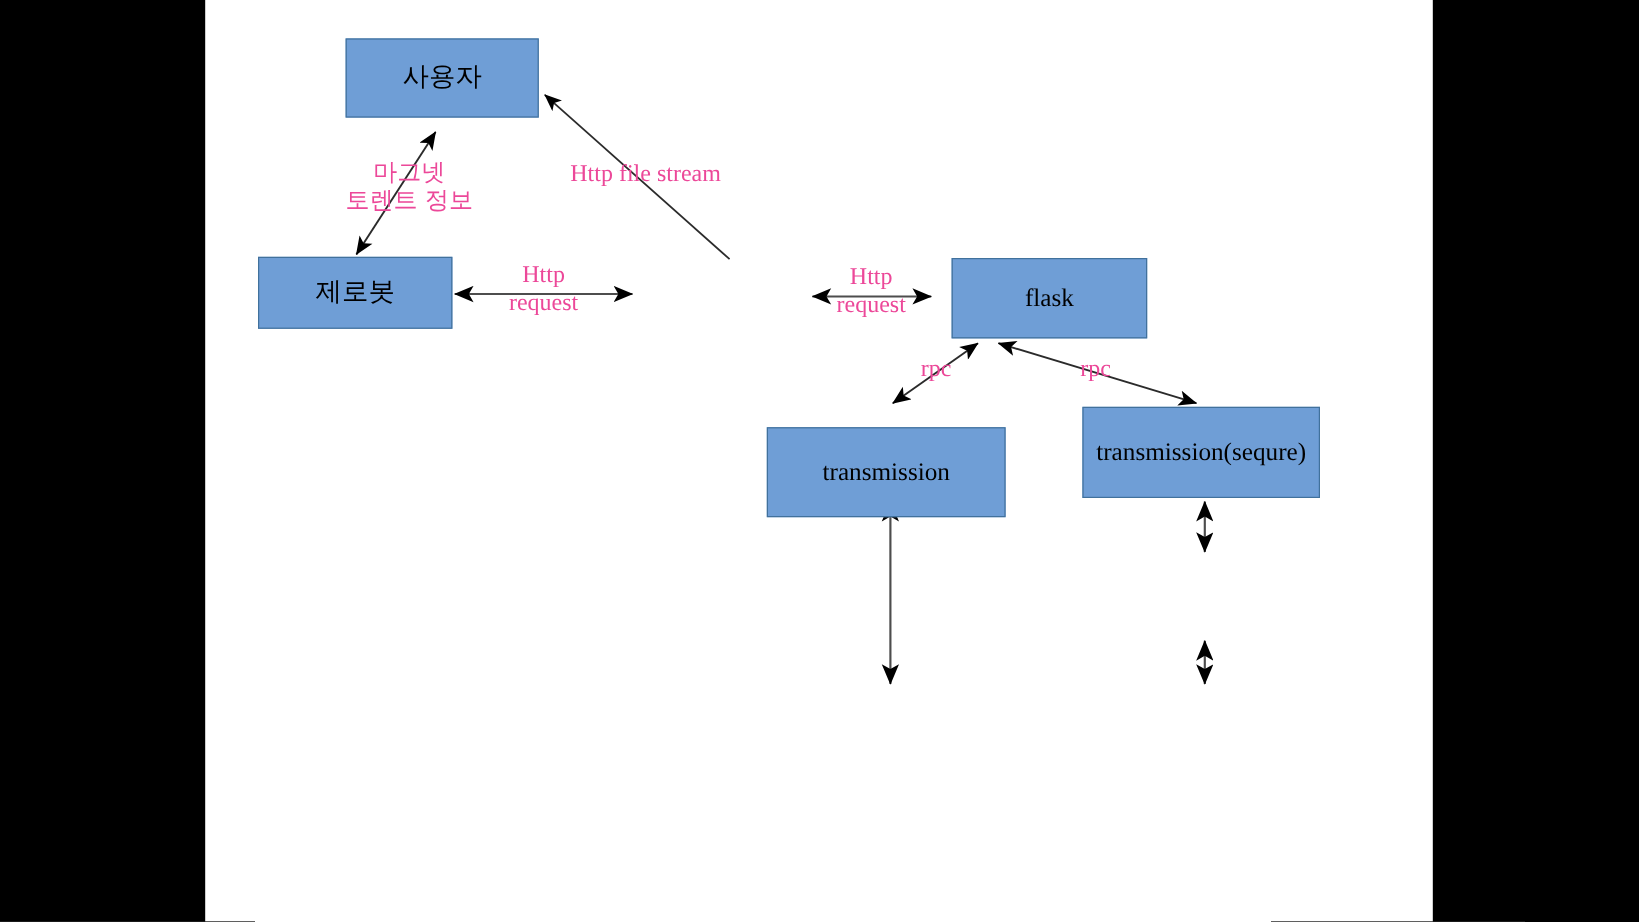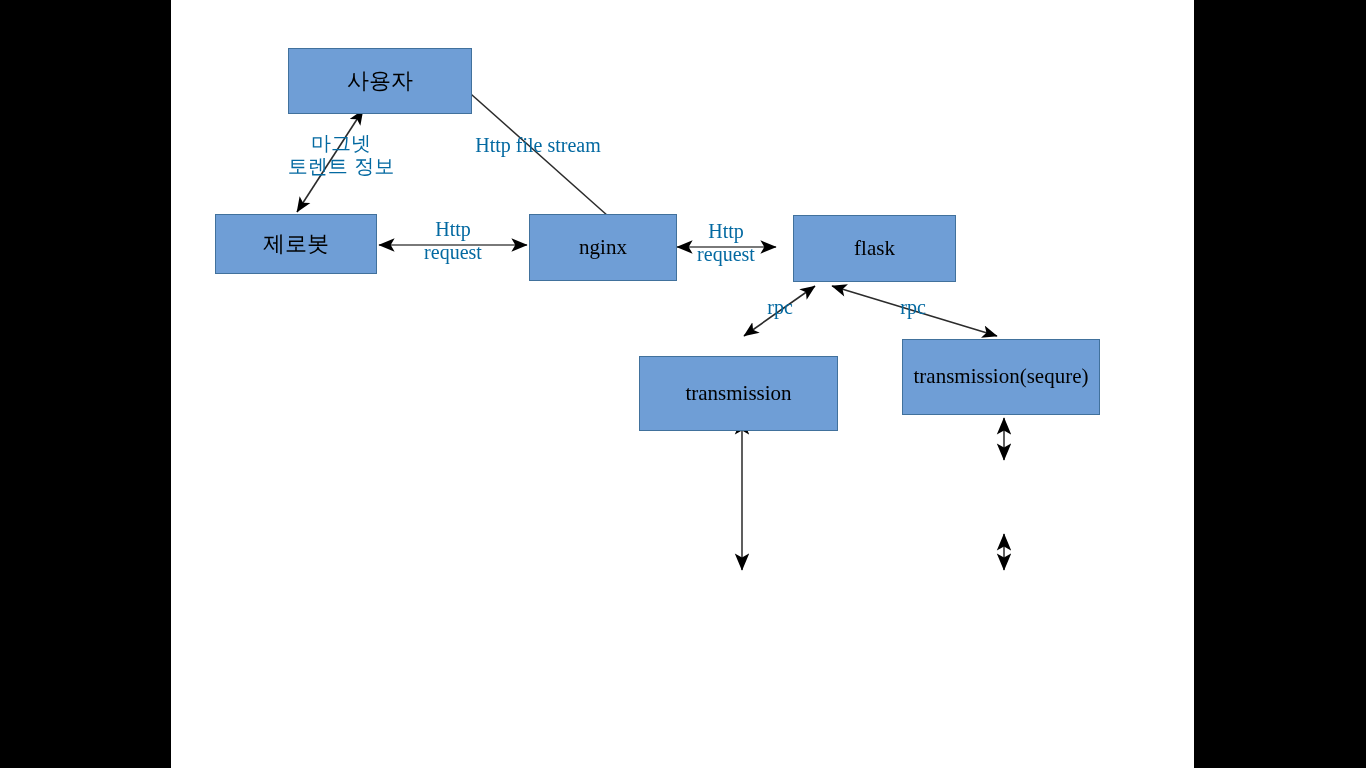--- a/index.html
+++ b/index.html
@@ -45,21 +45,21 @@
     font-size: 21px;
     line-height: 1.1;
     white-space: nowrap;
   }
   .node-ko {
     font-family: "DejaVu Sans", "Liberation Sans", sans-serif;
     font-size: 22px;
   }
   .edge-label {
     position: absolute;
-    color: #0369a1;
+    color: #ec4899;
     font-family: "Liberation Serif", "DejaVu Serif", serif;
     font-size: 20px;
     line-height: 1.12;
     white-space: nowrap;
     text-align: center;
     background: transparent;
   }
   .edge-label.ko {
     font-family: "DejaVu Sans", "Liberation Sans", sans-serif;
     font-size: 20px;
@@ -94,31 +94,28 @@
 
       <line x1="661" y1="286" x2="826" y2="336" stroke="#2b2b2b" stroke-width="1.6" marker-start="url(#arrowStart)" marker-end="url(#arrowEnd)"></line>
 
       <line x1="571" y1="418" x2="571" y2="570" stroke="#4d4d4d" stroke-width="1.8" marker-start="url(#arrowStart)" marker-end="url(#arrowEnd)"></line>
 
       <line x1="833" y1="418" x2="833" y2="460" stroke="#4d4d4d" stroke-width="1.8" marker-start="url(#arrowStart)" marker-end="url(#arrowEnd)"></line>
 
       <line x1="833" y1="534" x2="833" y2="570" stroke="#4d4d4d" stroke-width="1.8" marker-start="url(#arrowStart)" marker-end="url(#arrowEnd)"></line>
     </svg>
 
-    <div class="node node-ko" style="left:117px; top:48px; width:184px; height:66px;">
+    <div class="node node-ko" style="left:117px; top:32px; width:161px; height:66px;">
       <span>사용자</span>
     </div>
 
     <div class="node node-ko" style="left:44px; top:214px; width:162px; height:60px;">
       <span>제로봇</span>
     </div>
 
-    <div class="node" style="left:358px; top:214px; width:148px; height:67px;">
-      <span>nginx</span>
-    </div>
 
     <div class="node" style="left:606px; top:215px; width:163px; height:67px;margin-left:16px;">
       <span>flask</span>
     </div>
 
     <div class="node" style="left:468px; top:356px; width:199px; height:75px;">
       <span>transmission</span>
     </div>
 
     <div class="node" style="left:731px; top:339px; width:198px; height:76px;">

